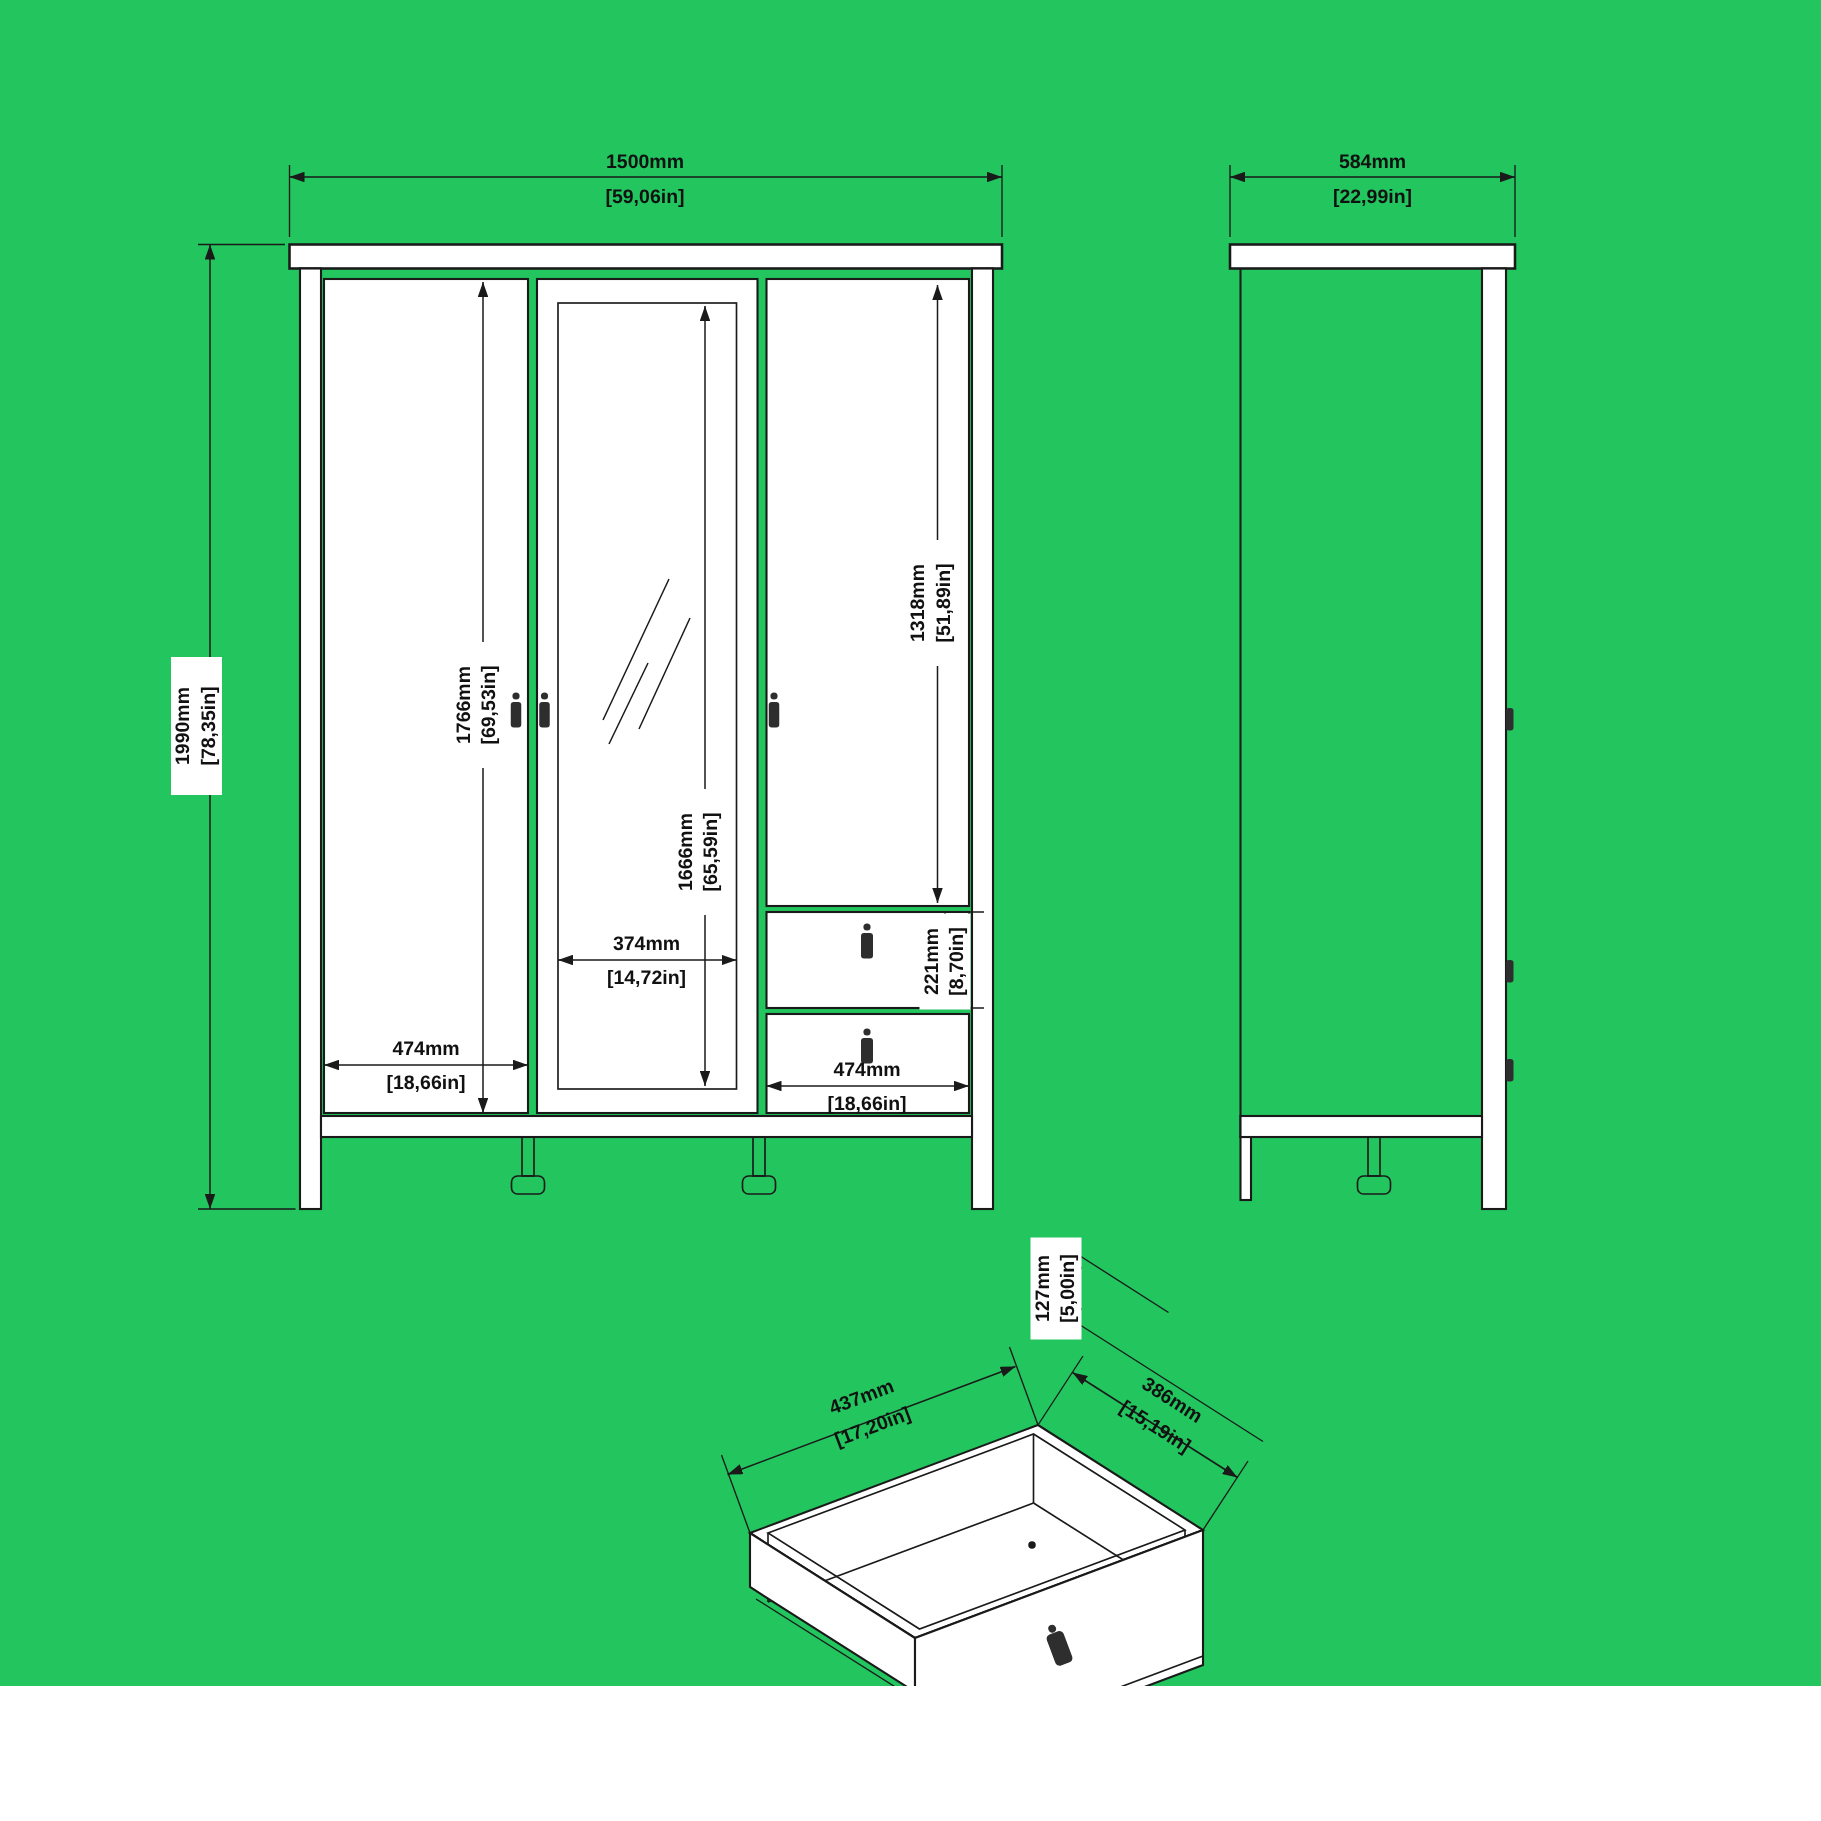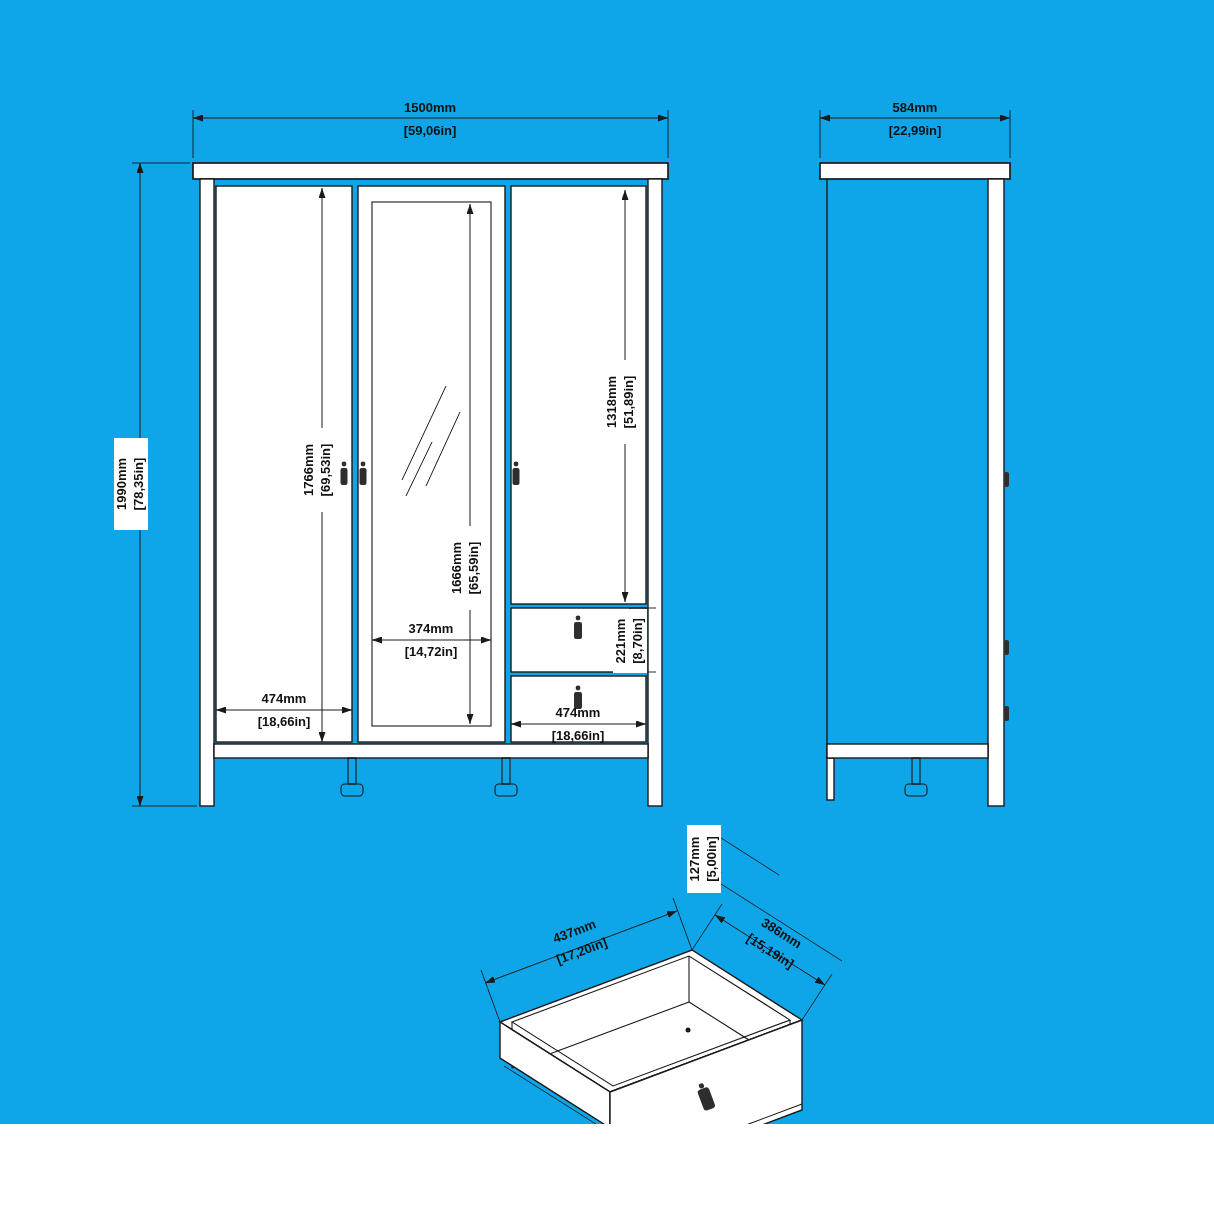--- a/index.html
+++ b/index.html
@@ -1,16 +1,16 @@
 <!DOCTYPE html>
 <html><head>
 <meta charset="utf-8">
 <style>
   html,body{margin:0;padding:0;background:#fff;}
-  .stage{width:1214px;height:1124px;background:#0ea5e9;position:relative;font-family:"Liberation Sans",sans-serif;text-decoration:underline;}
+  .stage{width:1214px;height:1124px;background:#22c55e;position:relative;font-family:"Liberation Sans",sans-serif;text-decoration:underline;}
   svg{display:block;}
   .outline{fill:#fff;stroke:#1a1a1a;stroke-width:1.7;}
   .part{fill:#fff;stroke:#1a1a1a;stroke-width:1.4;}
   .detail{fill:none;stroke:#1a1a1a;stroke-width:1.1;}
   .dimline{fill:none;stroke:#1a1a1a;stroke-width:1;}
   .ext{fill:none;stroke:#1a1a1a;stroke-width:0.9;}
   .shine{fill:none;stroke:#1a1a1a;stroke-width:1;}
   .handle{fill:#2e2e2e;stroke:none;}
   .txtbg{fill:#fff;stroke:none;}
   text.dim{font:700 13px "Liberation Sans",sans-serif;fill:#111;text-anchor:middle;}

